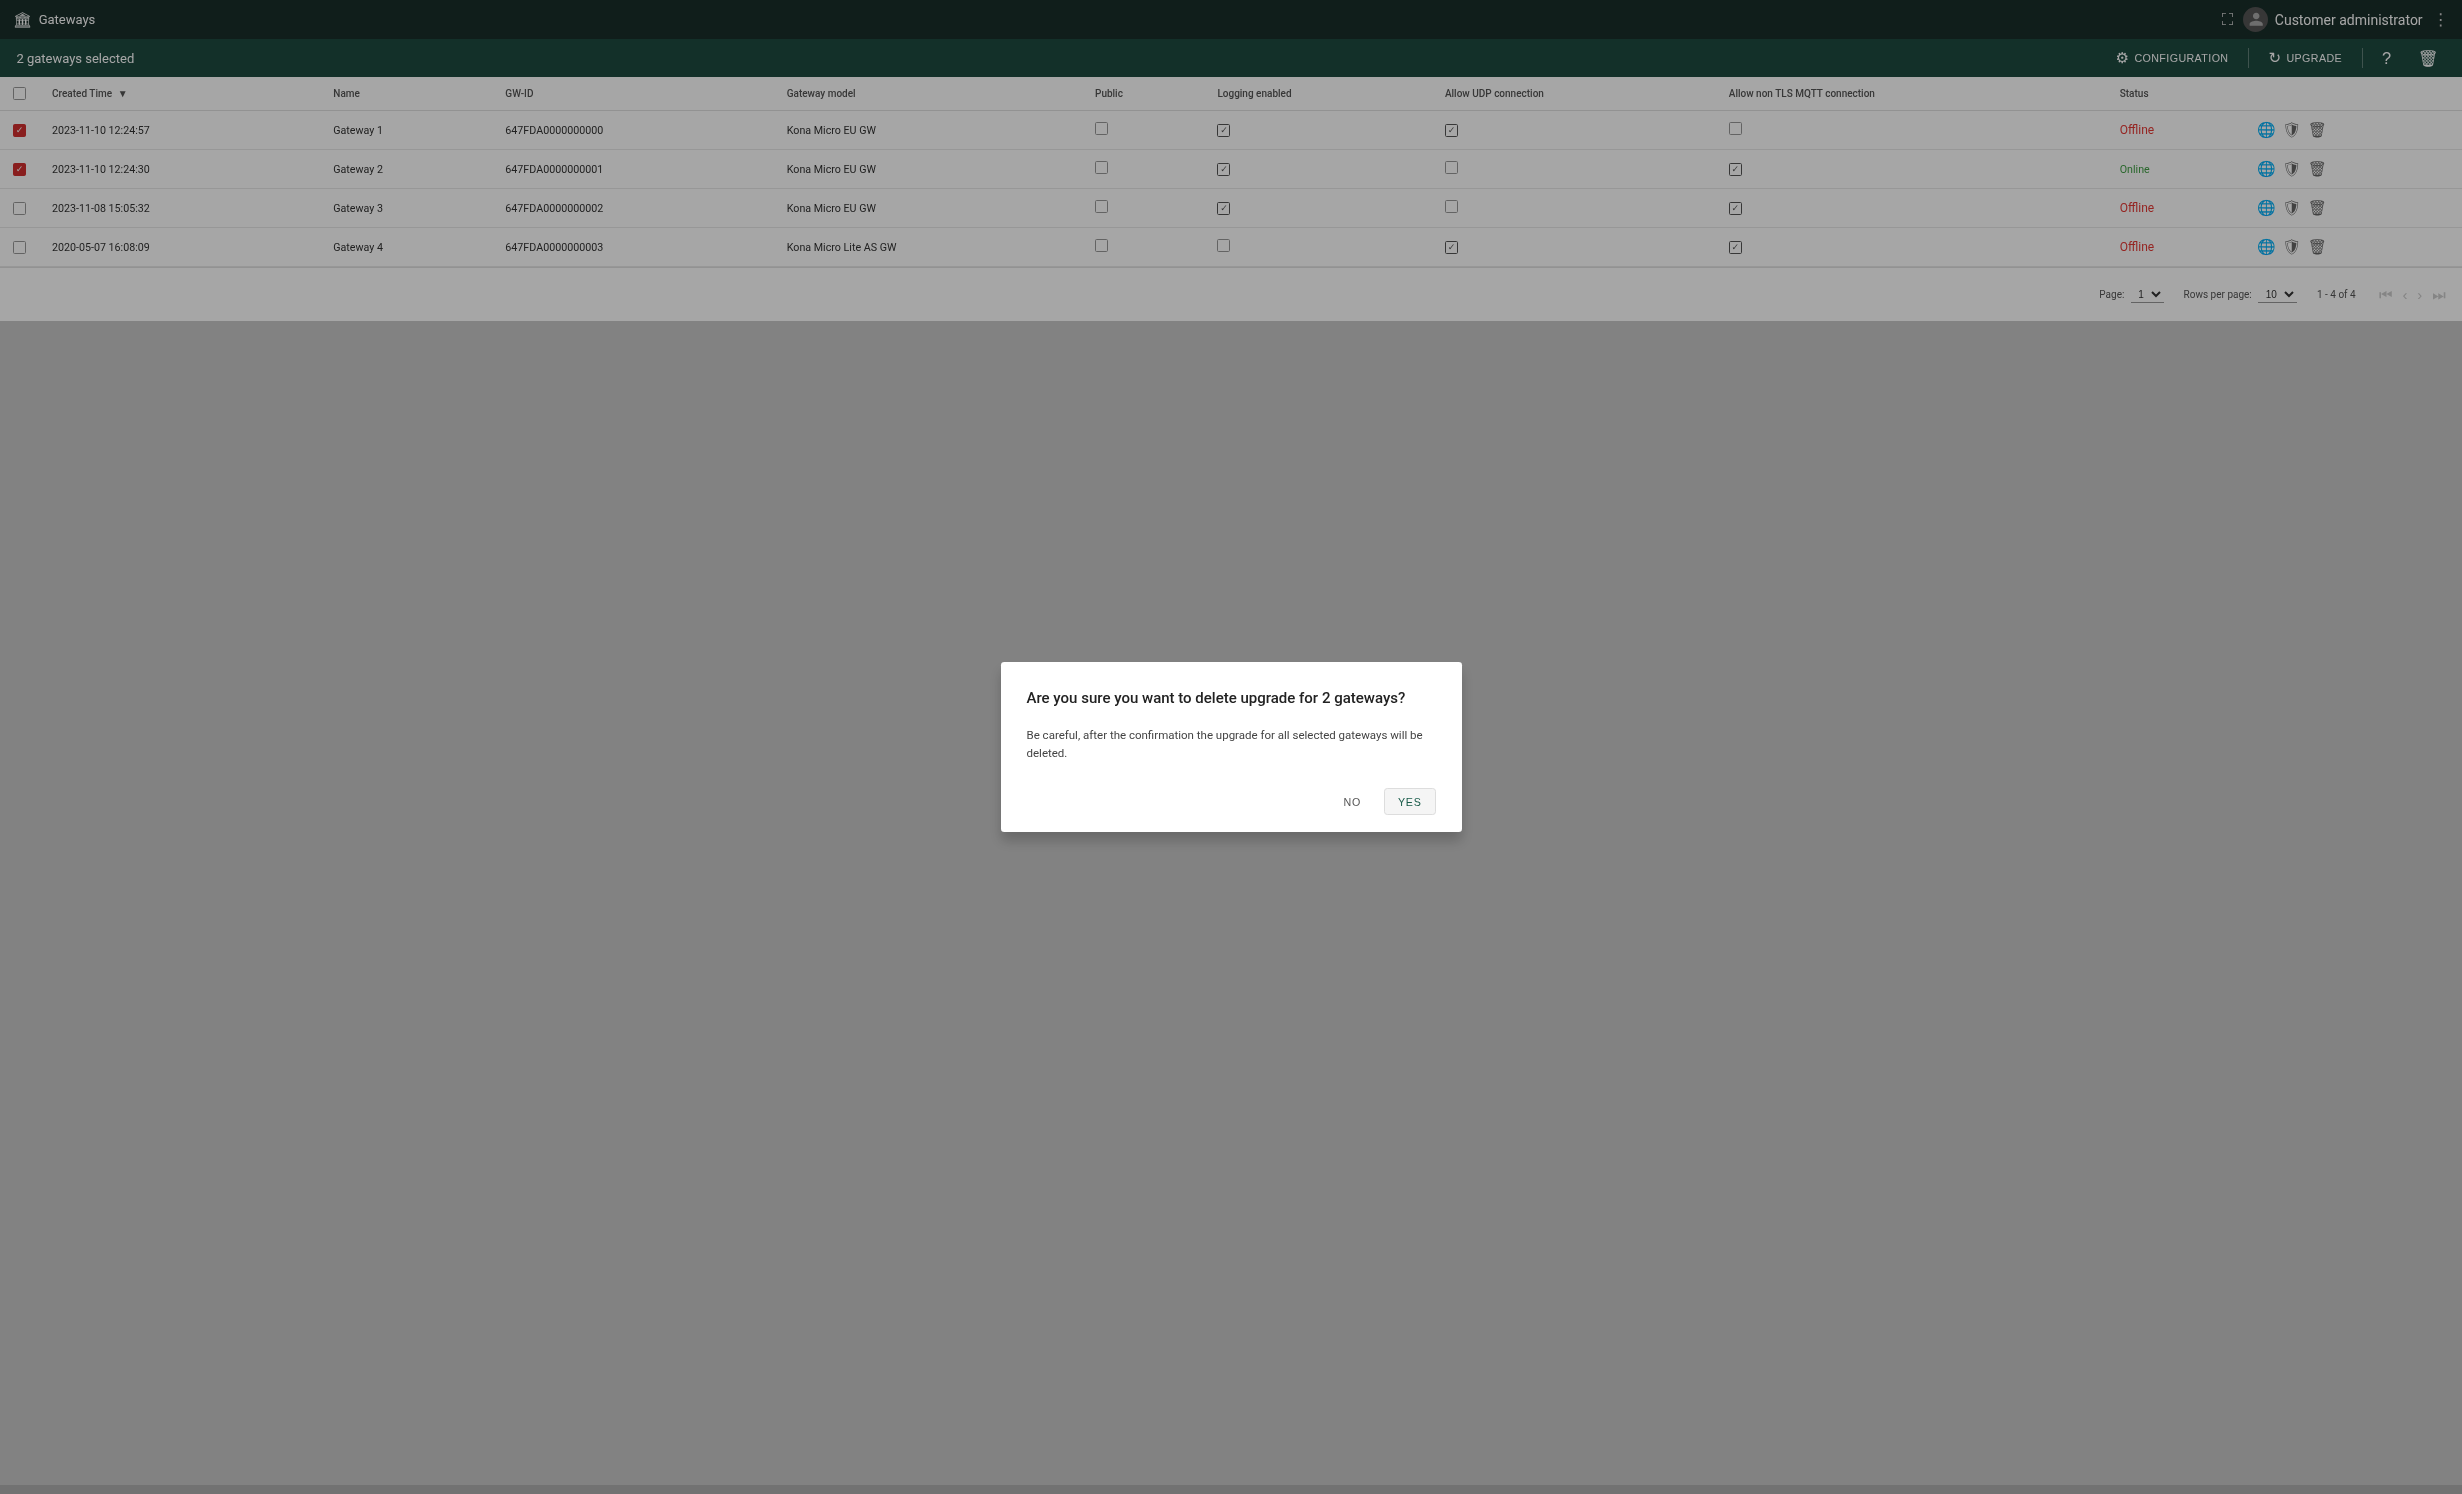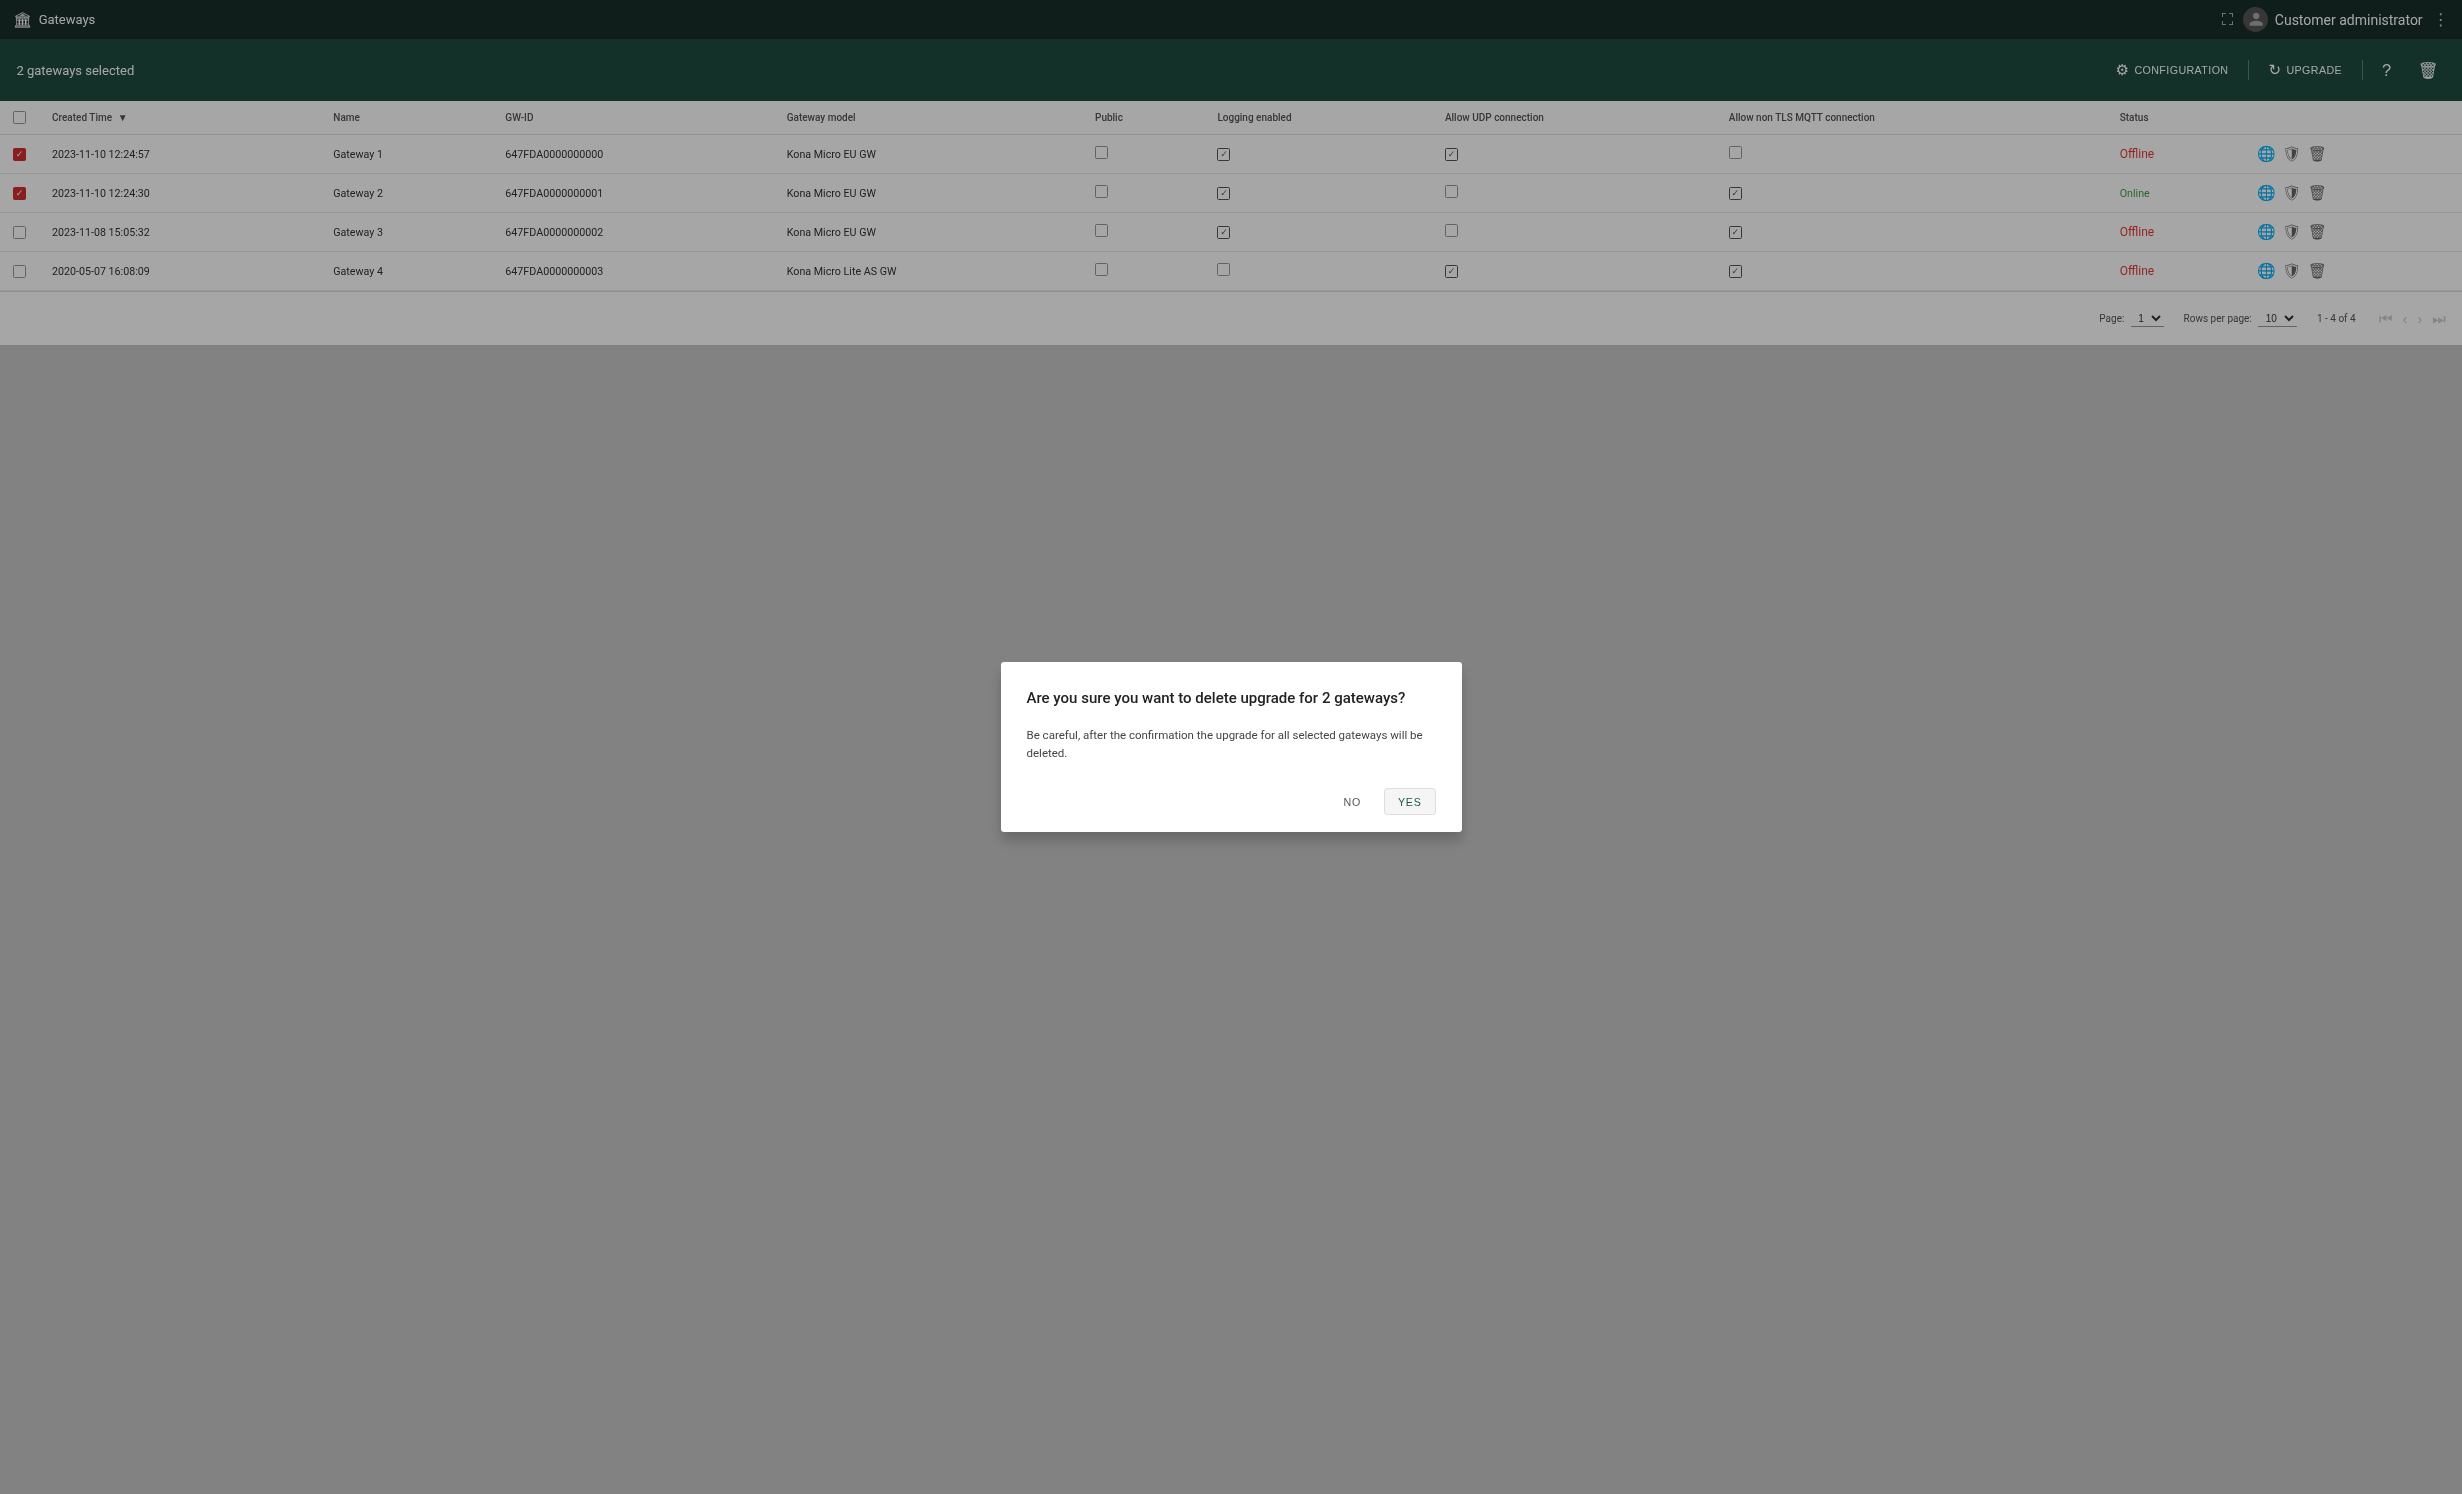--- a/index.html
+++ b/index.html
@@ -38,21 +38,21 @@
       color: #ccc;
       font-size: 15px;
     }
     .top-header .user-name { font-size: 14px; }
     .top-header .menu-icon { font-size: 16.4px; cursor: pointer; color: #ccc; }
 
     
     .selection-bar {
       background: #1e4a40;
       color: #fff;
-      height: 62px;
+      height: 38px;
       display: flex;
       align-items: center;
       padding: 0 16.4px;
     }
     .selection-bar .selected-text {
       font-size: 13px;
       font-weight: 400;
       flex: 1;
     }
     .selection-bar .actions {

